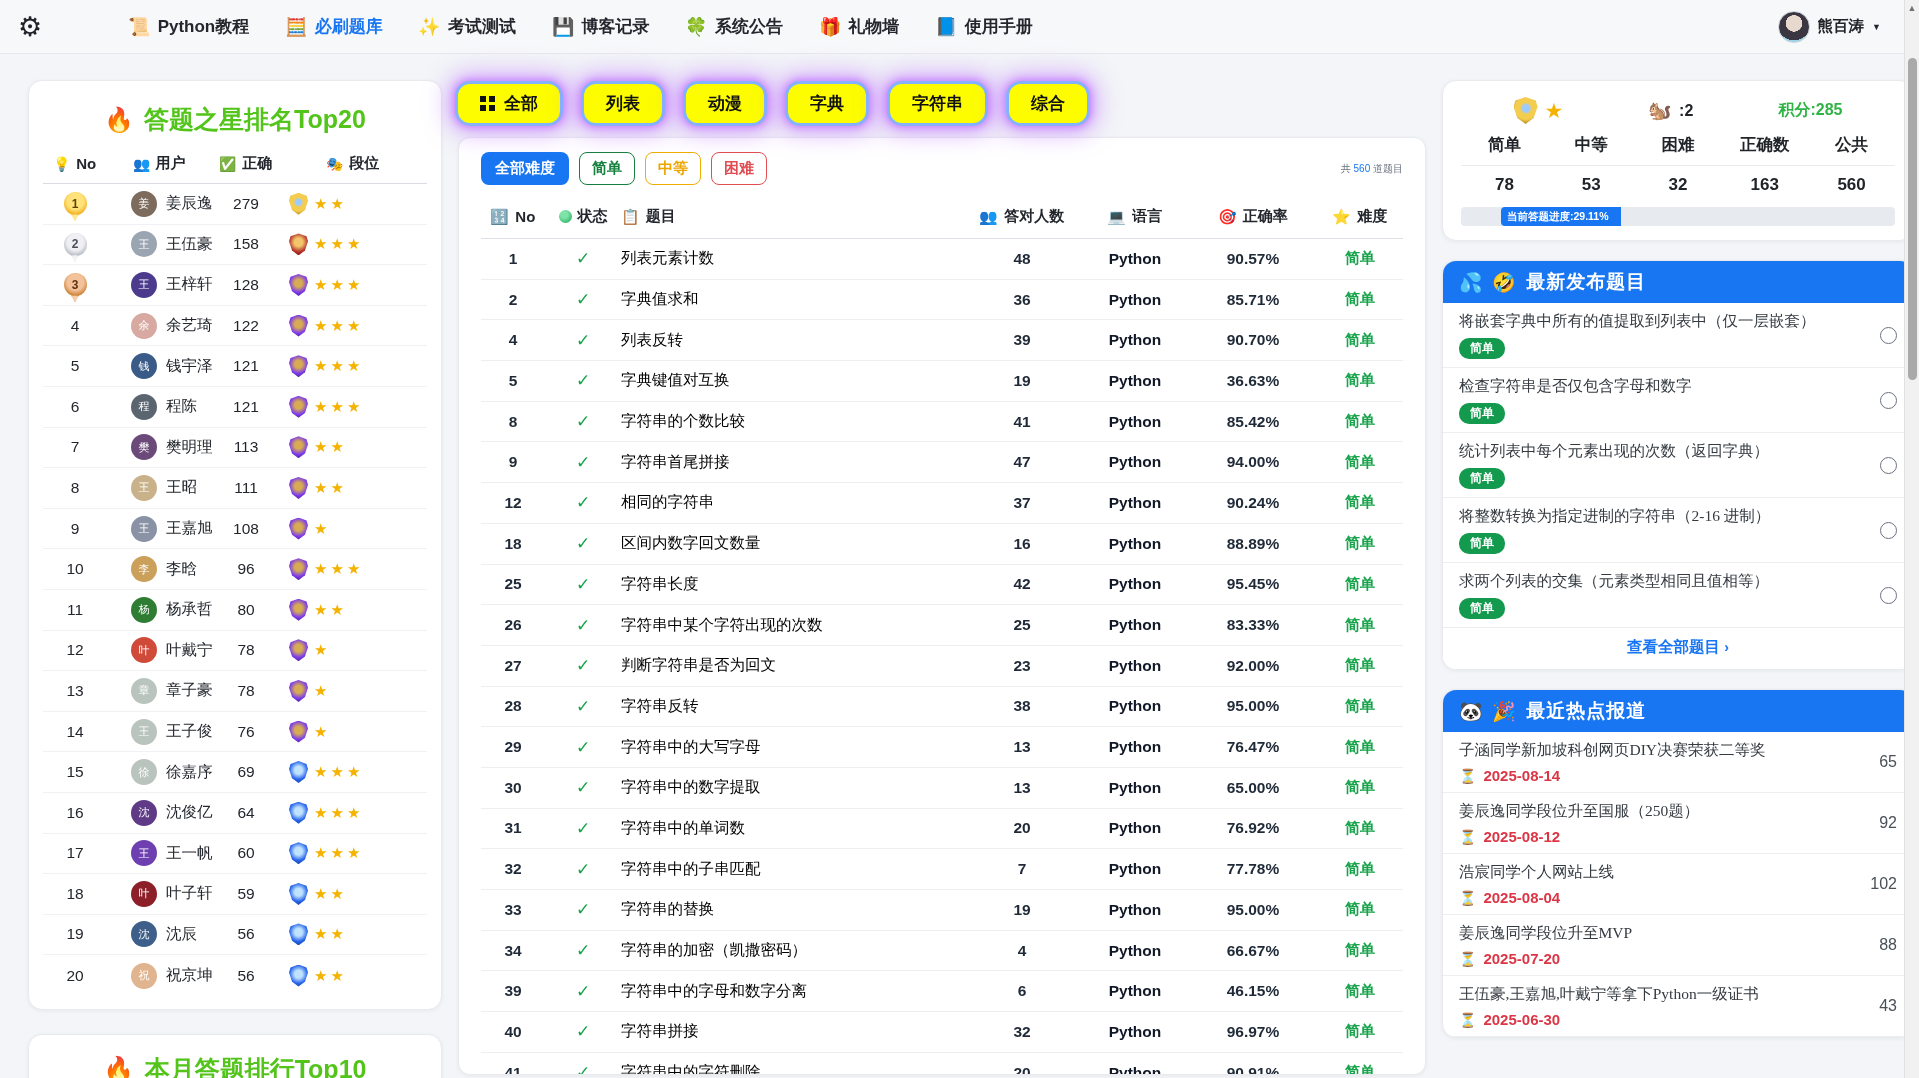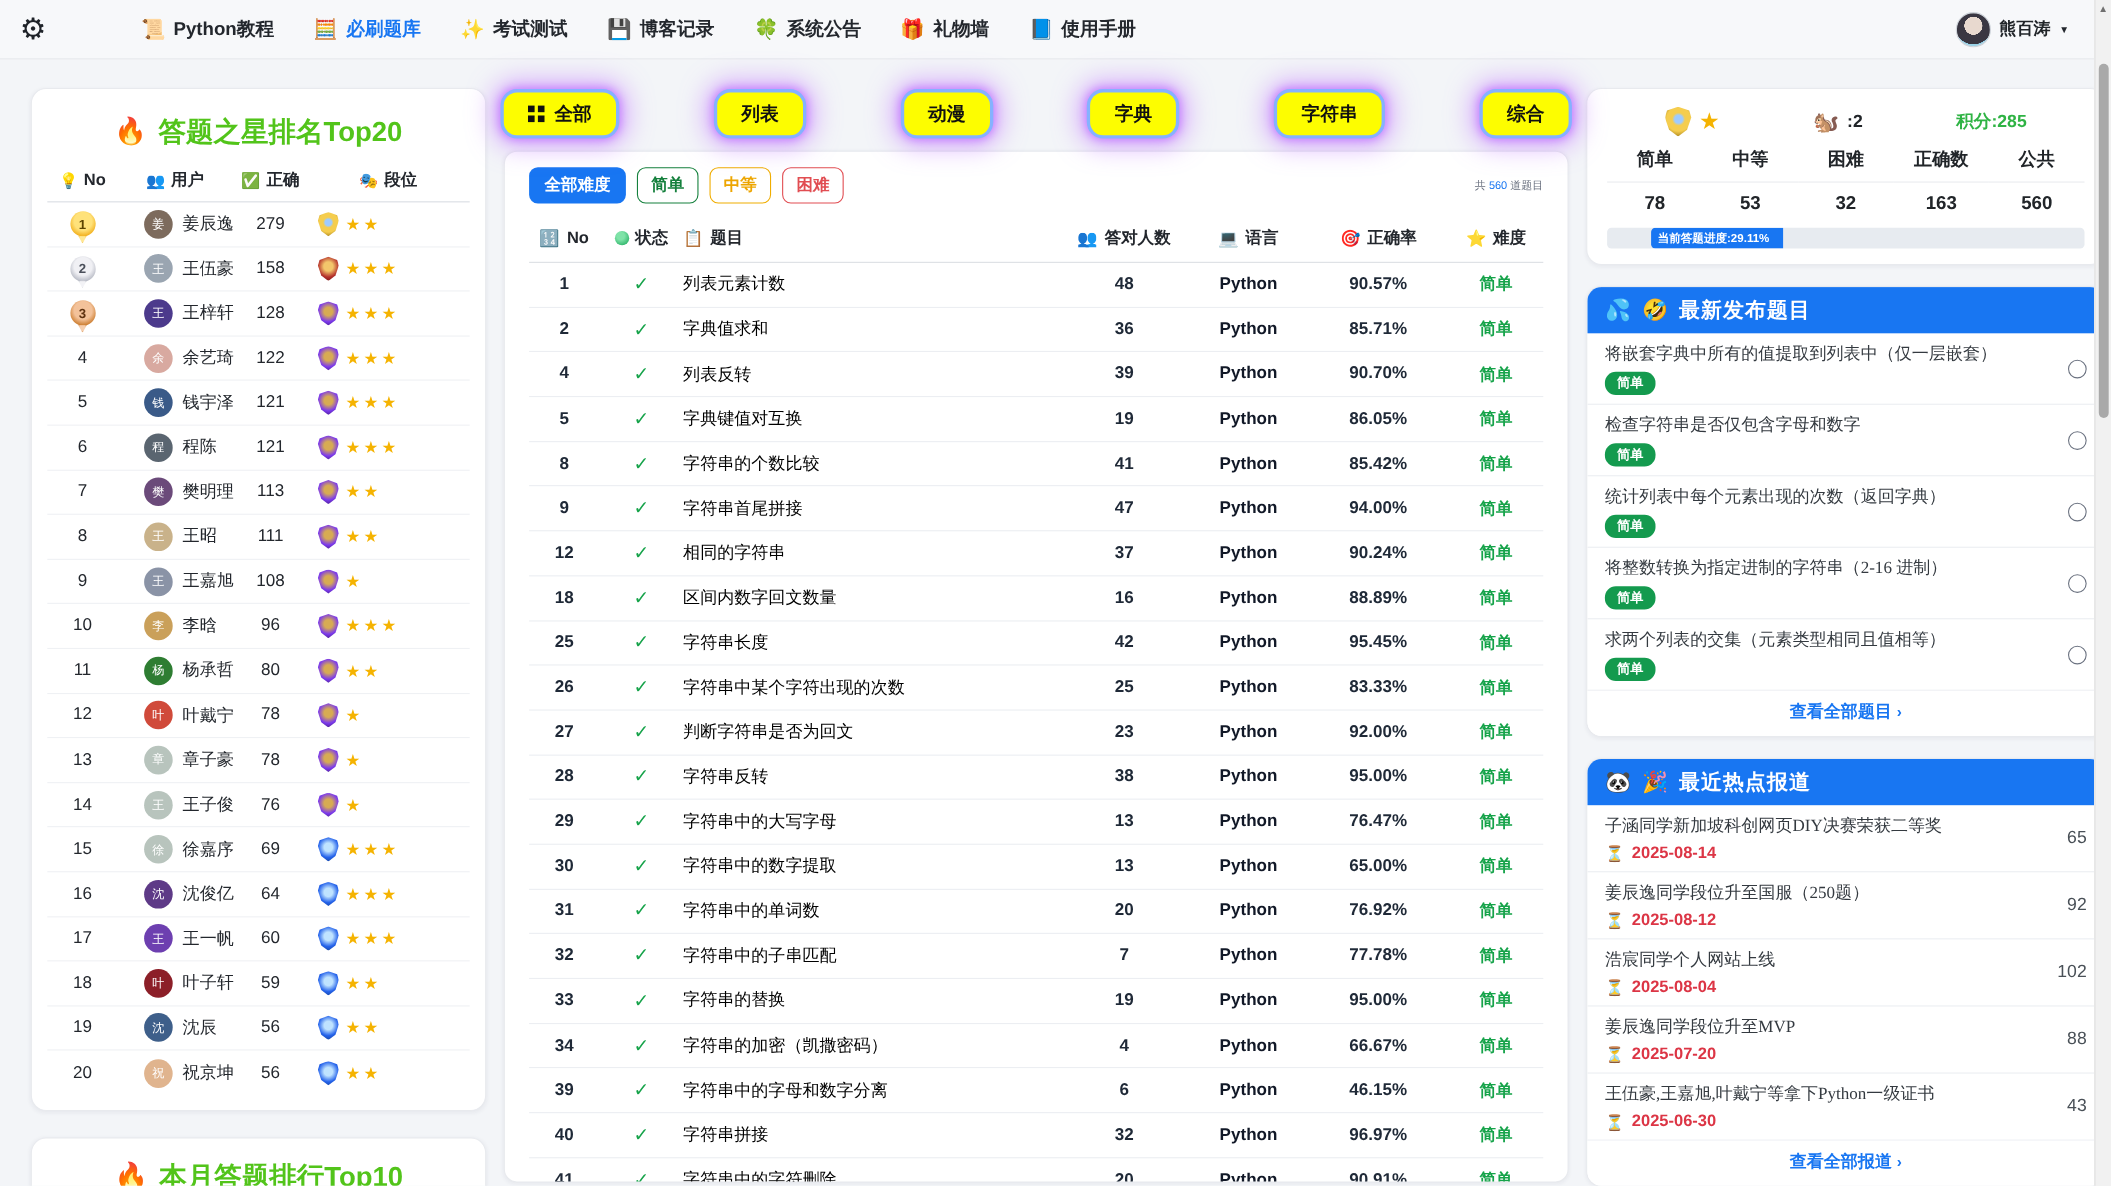--- a/index.html
+++ b/index.html
@@ -54,21 +54,21 @@
   .shield.gold { background:radial-gradient(circle at 50% 42%,#9ecbff 0 18%,#f5cd4e 30% 55%,#8a6508 95%); }
   .shield.red { background:radial-gradient(circle at 50% 42%,#f3c66b 0 26%,#b5322c 60%,#6d0f0f 95%); }
   .shield.purple { background:radial-gradient(circle at 50% 42%,#d7ab53 0 24%,#7c3aed 58%,#3b1676 95%); }
   .shield.blue { background:radial-gradient(circle at 50% 42%,#bfe3ff 0 24%,#2563eb 58%,#123c8a 95%); }
   .stars { color:#f5b301; font-size:15px; letter-spacing:3px; white-space:nowrap; }
   .month-card { margin-top:24px; padding:18px 14px; }
   .month-title { display:flex; justify-content:center; align-items:center; gap:10px; font-size:25px; font-weight:bold; color:#52c41a; }
 
   
   .mid-col { width:968px; flex:0 0 968px; }
-  .cat-row { display:flex; justify-content:space-between; gap:24px; padding:4px 0 14px; position:relative; }
+  .cat-row { display:flex; justify-content:flex-start; gap:24px; padding:4px 0 14px; position:relative; }
   .cat-btn { background:#fdfd00; border-radius:12px; padding:8px 22px; font-size:17px; font-weight:bold; color:#111; display:flex; align-items:center; gap:8px; cursor:pointer;
              box-shadow:0 0 0 3px #85b2ff, 0 0 9px 4px #c57bff, 0 0 22px 11px rgba(187,107,255,.5); }
   .grid-ic { width:6px; height:6px; background:#111; box-shadow:9px 0 0 #111,0 9px 0 #111,9px 9px 0 #111; margin:-4px 10px 5px 0; }
   .table-card { border-radius:12px; padding:14px 22px 0; height:938px; overflow:hidden; }
   .filter-row { display:flex; align-items:center; gap:27px; padding-bottom:12px; }
   .diff-btn { border-radius:8px; font-size:15px; font-weight:bold; padding:6px 12px; cursor:pointer; background:#fff; }
   .diff-all { background:#1876f2; color:#fff; padding:7px 14px; border:none; }
   .diff-easy { color:#15803d; border:1.5px solid #15803d; }
   .diff-medium { color:#eda500; border:1.5px solid #f3b online;border:1.5px solid #f0ad00; }
   .diff-hard { color:#e14d52; border:1.5px solid #e14d52; }
@@ -537,21 +537,21 @@
     <span class="q-lang">Python</span>
     <span class="q-rate">90.70%</span>
     <span class="q-diff">简单</span>
   </div>
           <div class="q-grid q-row">
     <span class="q-no">5</span>
     <span class="q-check">✓</span>
     <span class="q-title">字典键值对互换</span>
     <span class="q-count">19</span>
     <span class="q-lang">Python</span>
-    <span class="q-rate">86.05%</span>
+    <span class="q-rate">36.63%</span>
     <span class="q-diff">简单</span>
   </div>
           <div class="q-grid q-row">
     <span class="q-no">8</span>
     <span class="q-check">✓</span>
     <span class="q-title">字符串的个数比较</span>
     <span class="q-count">41</span>
     <span class="q-lang">Python</span>
     <span class="q-rate">85.42%</span>
     <span class="q-diff">简单</span>
@@ -833,21 +833,20 @@
     <span class="p-item-main">
       <span class="p-title">王伍豪,王嘉旭,叶戴宁等拿下Python一级证书</span>
       <span class="date-line">
         <span class="hour">⏳</span>
         <span>2025-06-30</span>
       </span>
     </span>
     <span class="p-count">43</span>
   </div>
         </div>
-      <div class="panel-foot"><span>查看全部报道</span> <span class="arr">›</span></div>
     </div>
   </div>
 </div>
 
 <div class="scrollbar">
   <div class="sb-up">▲</div>
   <div class="sb-thumb"></div>
 </div>
 
 </body></html>

